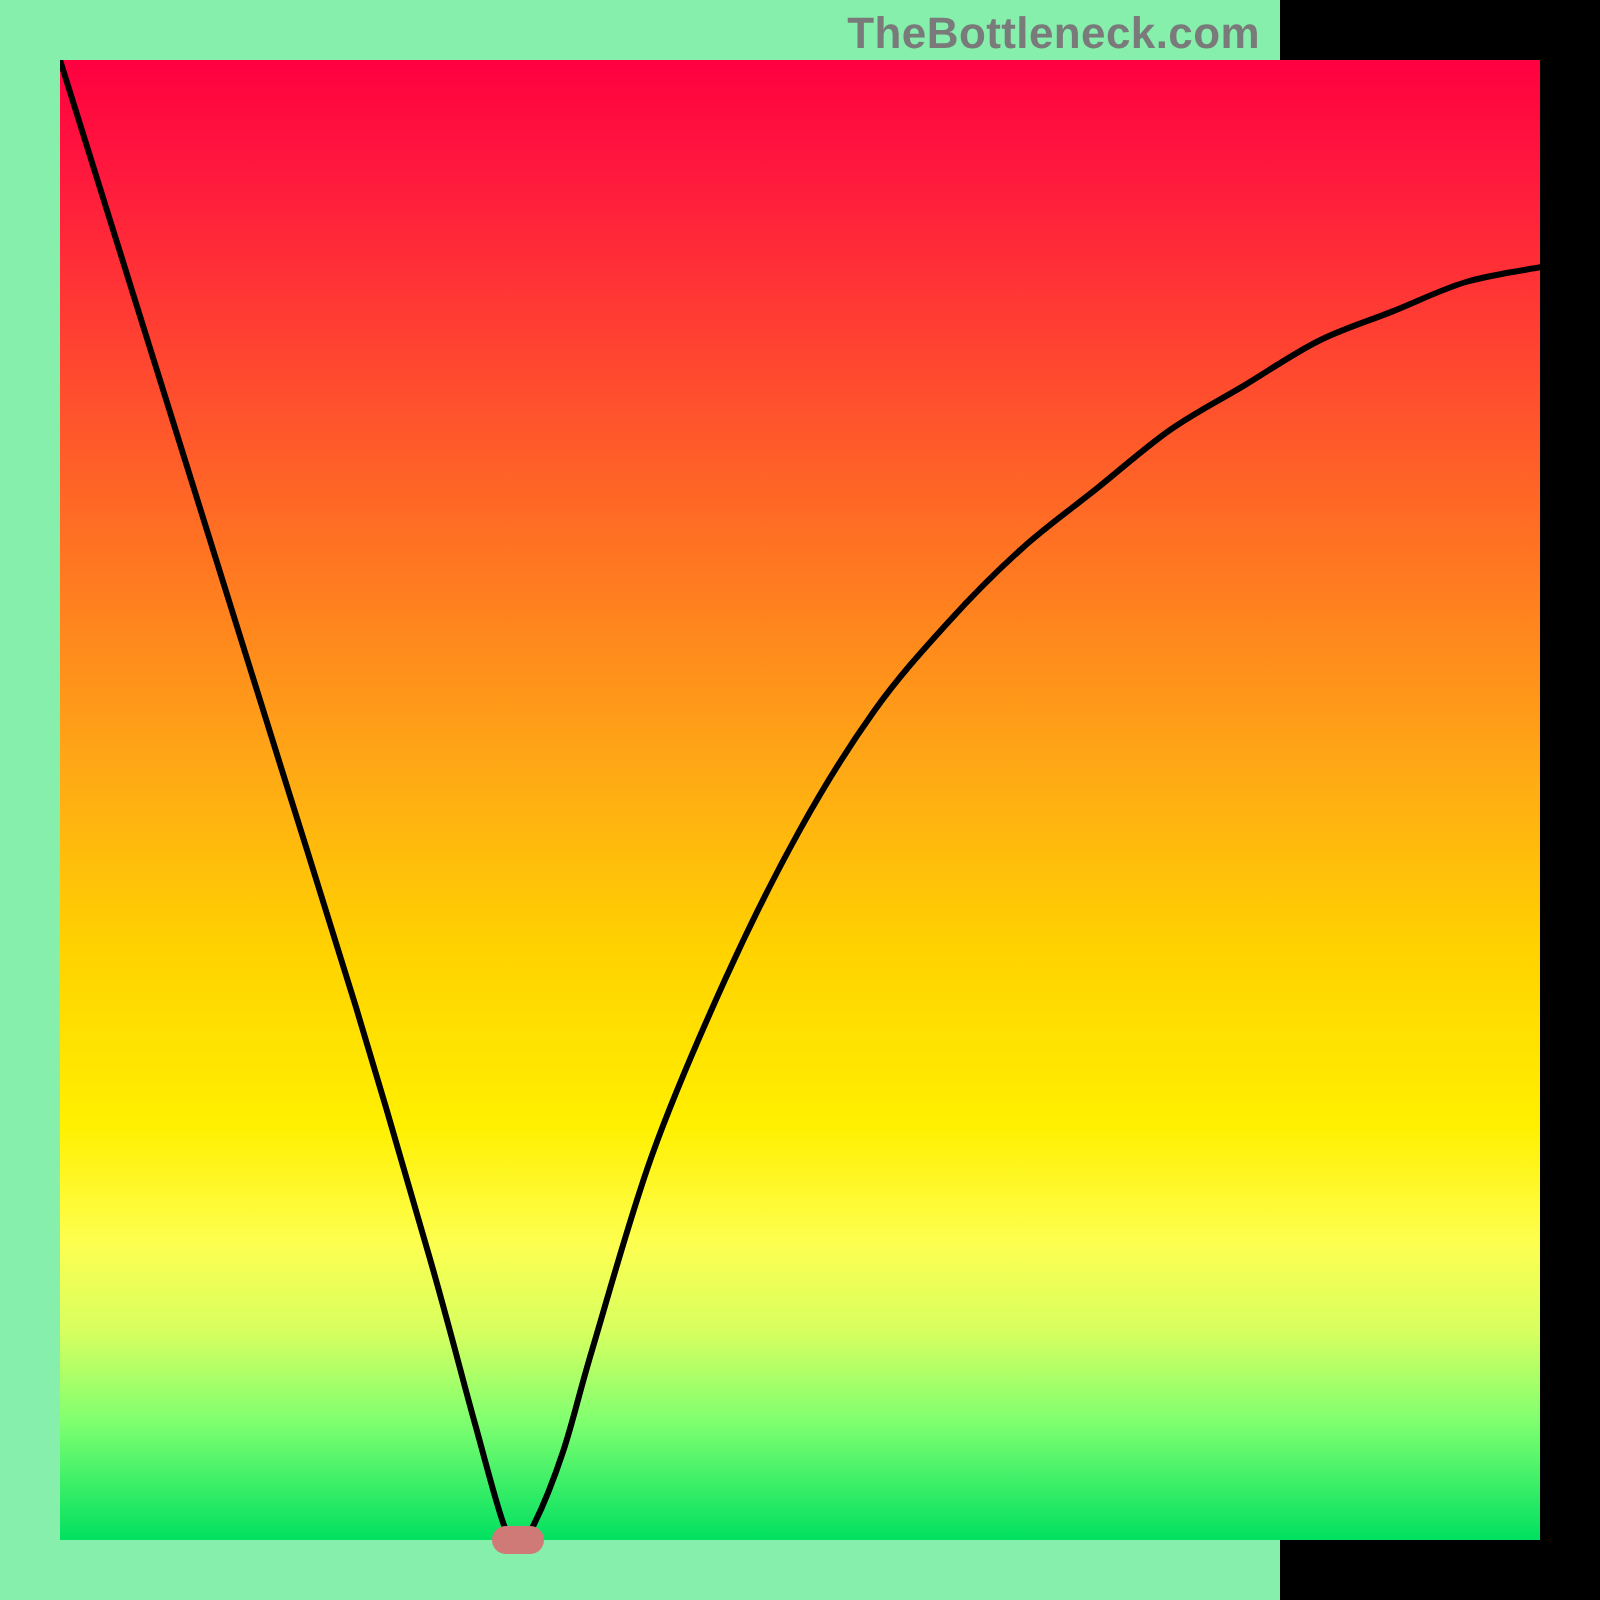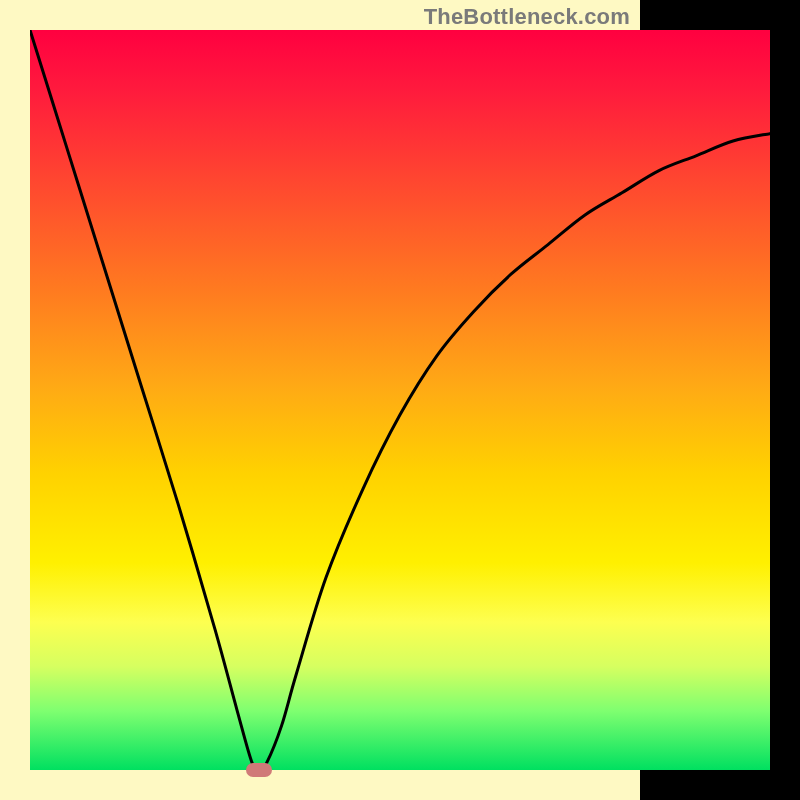--- a/index.html
+++ b/index.html
@@ -1,21 +1,21 @@
 <!DOCTYPE html>
 <html><head>
 <meta charset="utf-8">
 <style>
   * { margin: 0; padding: 0; box-sizing: border-box; }
   html, body { width: 800px; height: 800px; overflow: hidden; background: #000; }
   .stage {
     position: relative;
     width: 640px;
     height: 800px;
-    background: #fef9c3;
+    background: #86efac;
   }
   .plot-area {
     position: absolute;
     left: 30px;
     top: 30px;
     width: 740px;
     height: 740px;
     background: linear-gradient(to bottom,
       #ff0040 0%,
       #ff1a3d 8%,

